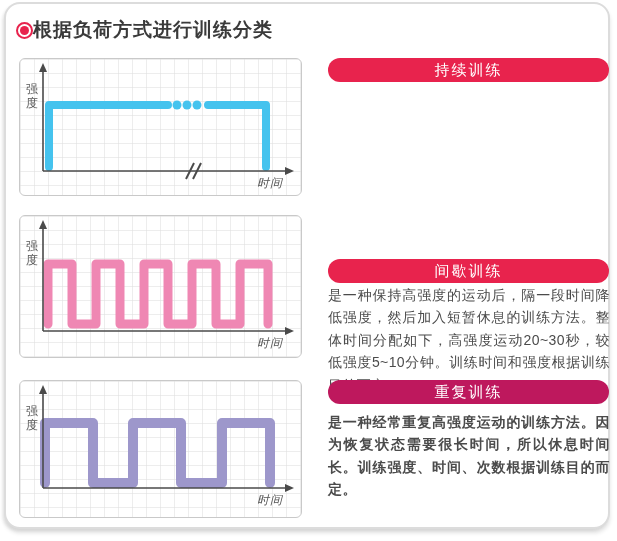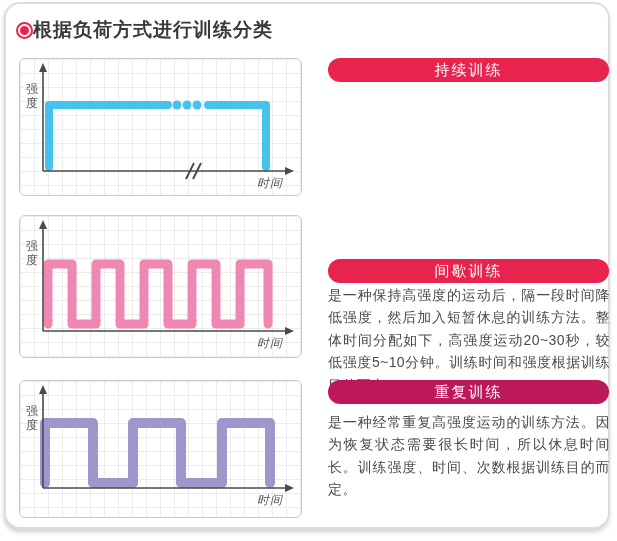--- a/index.html
+++ b/index.html
@@ -119,14 +119,14 @@
     <span class="ylabel">强度</span>
     <span class="xlabel" style="top:111px;">时间</span>
   </div>
 
   <div class="pill" style="top: 58px; background: rgb(232, 35, 77);">持续训练</div>
 
   <div class="pill" style="top: 218px; background: rgb(232, 35, 77); margin-top: 41px;">间歇训练</div>
   <p class="blurb" style="top: 249px; color: rgb(75, 75, 75); margin-top: 35px;">是一种保持高强度的运动后，隔一段时间降低强度，然后加入短暂休息的训练方法。整体时间分配如下，高强度运动20~30秒，较低强度5~10分钟。训练时间和强度根据训练目的而定。</p>
 
   <div class="pill" style="top: 380px; background: #be185d;">重复训练</div>
-  <p class="blurb" style="top: 411px; color: rgb(75, 75, 75);">是一种经常重复高强度运动的训练方法。因为恢复状态需要很长时间，所以休息时间长。训练强度、时间、次数根据训练目的而定。</p>
+  <p class="blurb" style="top: 411px; color: rgb(75, 75, 75); font-weight: bold;">是一种经常重复高强度运动的训练方法。因为恢复状态需要很长时间，所以休息时间长。训练强度、时间、次数根据训练目的而定。</p>
 </div>
 
 </body></html>

